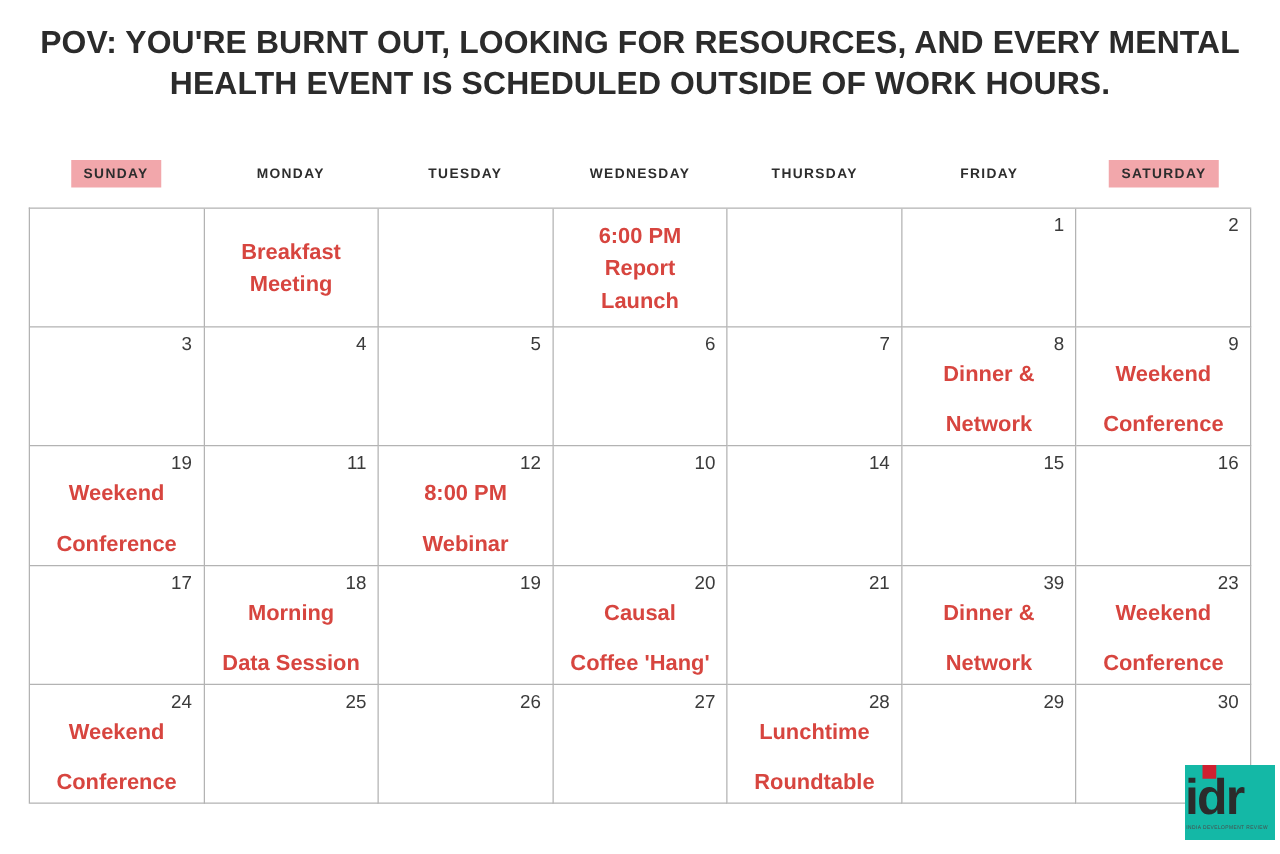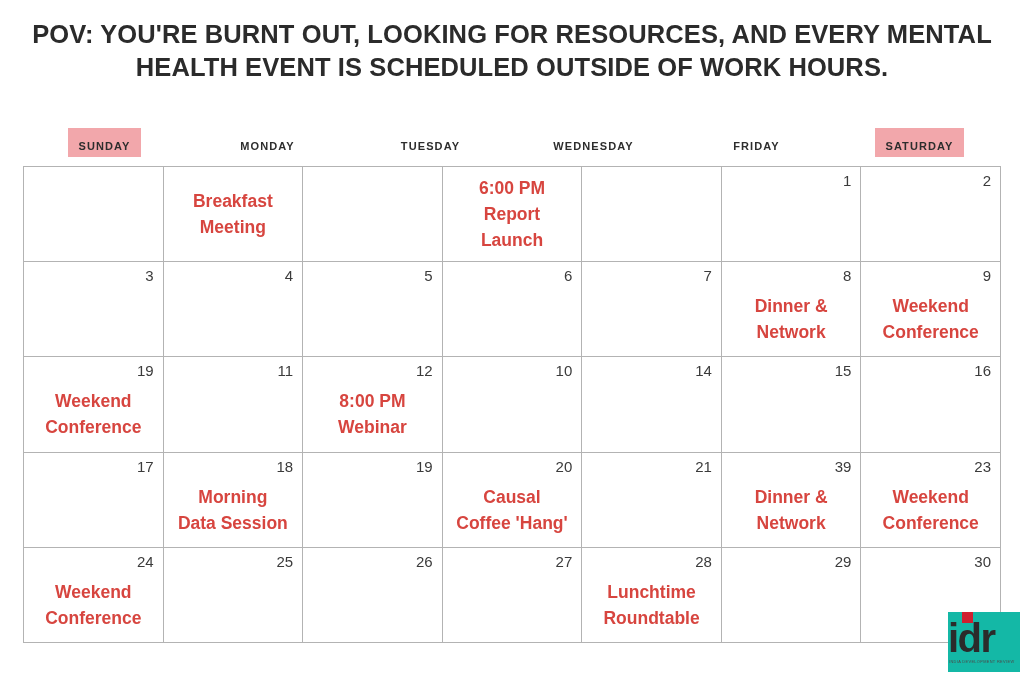--- a/index.html
+++ b/index.html
@@ -51,21 +51,21 @@
     flex: 1 1 0;
     display: flex;
     justify-content: center;
     align-items: center;
   }
   .dow-label {
     font-size: 11px;
     font-weight: bold;
     color: #2d2d2d;
     letter-spacing: 1.1px;
-    padding: 11px 10px 4px 10px;
+    padding: 4px 10px 4px 10px;
     line-height: 14px;
     white-space: nowrap;
   }
   .dow-label.hl {
     background: #f2a7ab;
   }
 
   
   .cal-grid {
     position: absolute;
@@ -99,21 +99,21 @@
     line-height: 17px;
   }
   .event {
     position: absolute;
     left: 4px;
     right: 4px;
     top: 24px;
     bottom: 4px;
     display: flex;
     flex-direction: column;
-    justify-content: center;
+    justify-content: space-between;
     align-items: center;
     text-align: center;
     color: #d7453f;
     font-size: 17.5px;
     font-weight: bold;
     line-height: 26px;
   }
   .event.no-num {
     top: 4px;
     justify-content: center;
@@ -181,20 +181,23 @@
       <div class="dow-cell">
         <div class="dow-label">MONDAY</div>
       </div>
       <div class="dow-cell">
         <div class="dow-label">TUESDAY</div>
       </div>
       <div class="dow-cell">
         <div class="dow-label">WEDNESDAY</div>
       </div>
       <div class="dow-cell">
+        <div class="dow-label">THURSDAY</div>
+      </div>
+      <div class="dow-cell">
         <div class="dow-label">FRIDAY</div>
       </div>
       <div class="dow-cell">
         <div class="dow-label hl">SATURDAY</div>
       </div>
     </div>
 
   <div class="cal-grid">
       <div class="cal-cell"></div>
       <div class="cal-cell">

